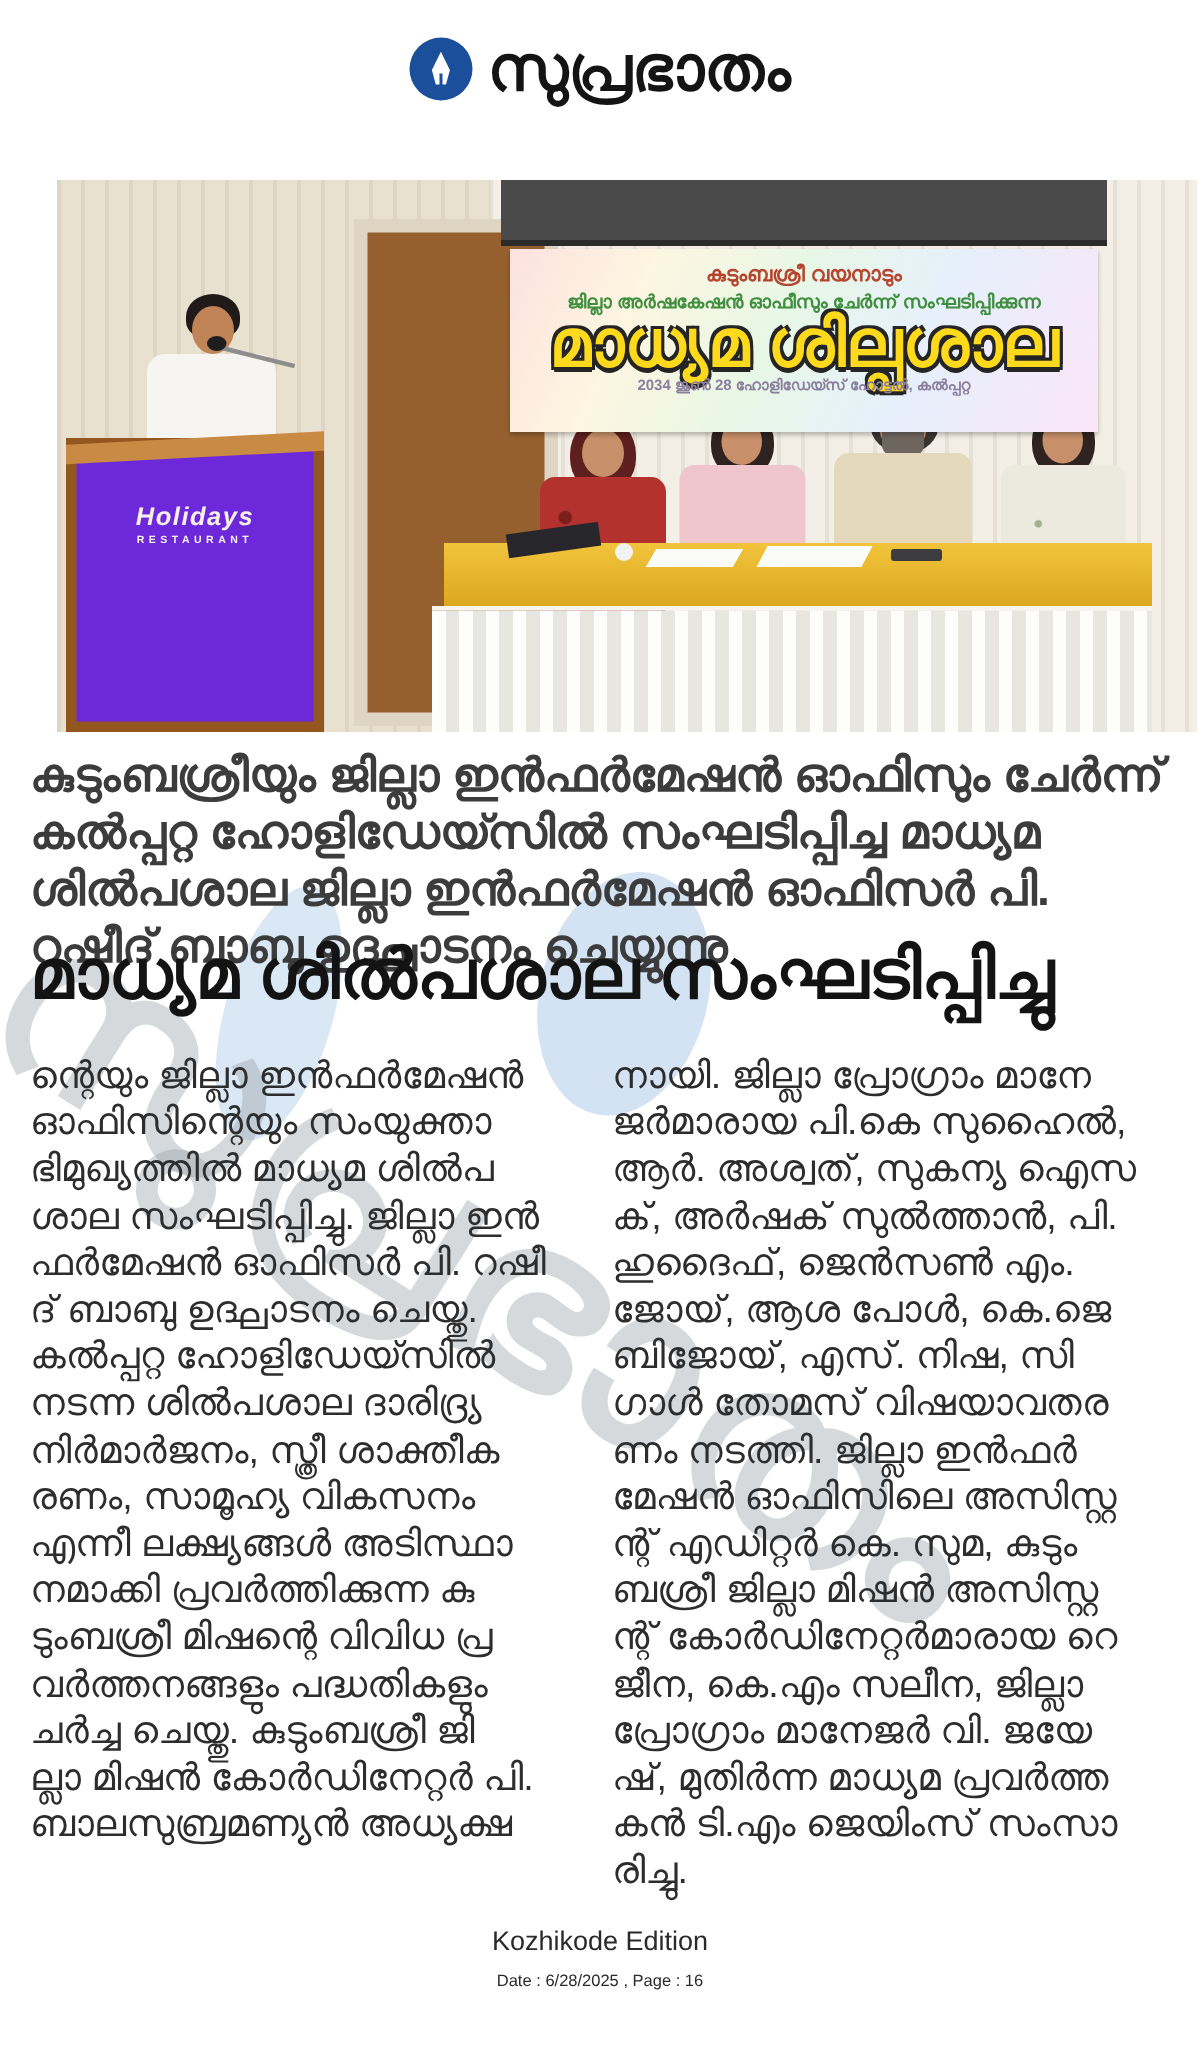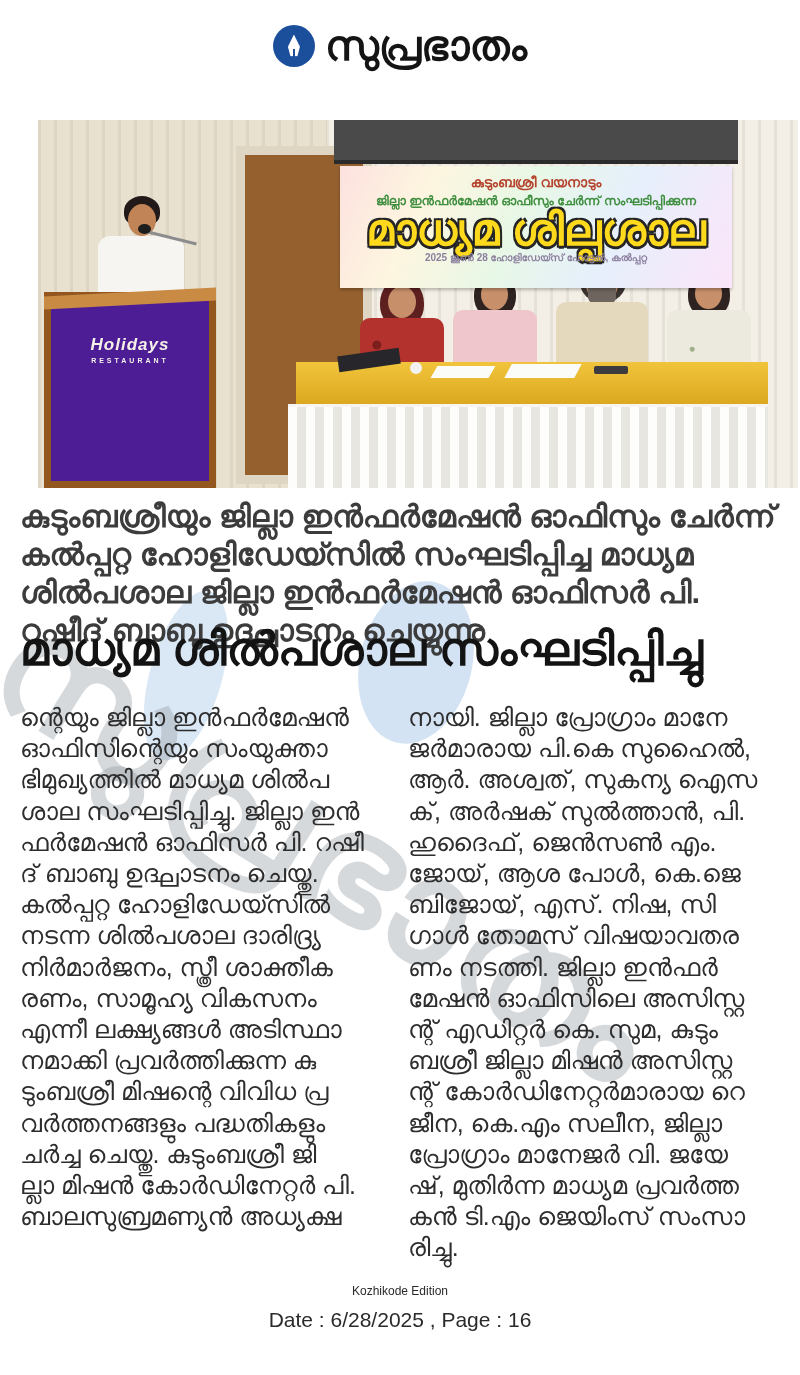--- a/index.html
+++ b/index.html
@@ -74,21 +74,21 @@
   .paper2{position:absolute;left:470px;top:244px;width:70px;height:14px;background:#fbfbf8;transform:skewX(-28deg);z-index:5;}
   .phone{position:absolute;left:556px;top:246px;width:34px;height:8px;background:#3c3c40;border-radius:2px;z-index:5;}
 
   .podium-man{position:absolute;left:50px;top:76px;width:110px;height:110px;z-index:2;}
   .podium-man .hair{position:absolute;left:36px;top:0;width:36px;height:30px;border-radius:50% 50% 40% 40%;background:#211a18;}
   .podium-man .face{position:absolute;left:40px;top:8px;width:28px;height:32px;border-radius:50%;background:#c08457;}
   .podium-man .shirt{position:absolute;left:10px;top:40px;width:86px;height:70px;border-radius:12px 12px 0 0;background:#f6f5f1;}
   .podium-man .mic-rod{position:absolute;left:58px;top:34px;width:52px;height:3px;background:#8d8d8d;transform:rotate(14deg);transform-origin:left center;}
   .podium-man .mic-head{position:absolute;left:50px;top:28px;width:13px;height:10px;border-radius:50%;background:#1d1d1d;}
   .podium{position:absolute;left:6px;top:172px;width:172px;height:196px;z-index:5;
-       background:#4c1d95;border:7px solid #94561f;box-sizing:border-box;}
+       background:#6d28d9;border:7px solid #94561f;box-sizing:border-box;}
   .podium .podium-top{position:absolute;left:-7px;top:-7px;width:172px;height:13px;background:#c98a44;transform:skewY(-3deg);}
   .podium .podium-label{position:absolute;left:0;top:36px;width:100%;text-align:center;color:#f6f1e8;}
   .podium .podium-label .l1{font-size:17px;font-weight:800;font-style:italic;letter-spacing:1px;}
   .podium .podium-label .l2{font-size:7px;font-weight:700;letter-spacing:3px;margin-top:2px;}
 
   
   .caption{position:absolute;left:20px;top:498px;width:760px;font-size:31px;line-height:38px;
        font-weight:600;color:#3c3c3c;z-index:2;}
 
   
@@ -106,22 +106,22 @@
   
   .body-cols{position:absolute;left:20px;top:702px;width:762px;display:flex;gap:14px;z-index:2;}
   .col{width:374px;font-size:25px;line-height:31.2px;color:#2d2d2d;}
   .first-line{white-space:nowrap;}
   .first-line .loc{font-weight:800;color:#1a1a1a;}
   .first-line .marker{font-size:15px;margin:0 7px 0 5px;color:#1a1a1a;vertical-align:2px;}
   .lines{white-space:pre-line;}
 
   
   .footer{position:absolute;left:0;top:1284px;width:800px;text-align:center;color:#2a2a2a;z-index:2;}
-  .footer .edition{font-size:12px;}
-  .footer .date-page{font-size:21px;margin-top:10px;}
+  .footer .edition{font-size:18px;}
+  .footer .date-page{font-size:11px;margin-top:10px;}
 </style>
 </head>
 <body>
 
 <div class="page">
 
   <div class="masthead">
     <div class="logo">
       <div class="nib"></div>
       <div class="nib-slit"></div>
@@ -129,23 +129,23 @@
     <div class="title">സുപ്രഭാതം</div>
   </div>
 
   <div class="photo">
     <div class="curtain"></div>
     <div class="door"></div>
     <div class="screen-bar"></div>
 
     <div class="banner">
       <div class="org-line">കുടുംബശ്രീ വയനാടും</div>
-      <div class="sub-line">ജില്ലാ ഇൻഫർമേഷൻ ഓഫീസും ചേർന്ന് സംഘടിപ്പിക്കുന്ന</div>
+      <div class="sub-line">ജില്ലാ അർഷകേഷൻ ഓഫീസും ചേർന്ന് സംഘടിപ്പിക്കുന്ന</div>
       <div class="banner-title">മാധ്യമ ശില്പശാല</div>
-      <div class="date-line">2025 ജൂൺ 28 ഹോളിഡേയ്സ് ഹോട്ടൽ, കൽപ്പറ്റ</div>
+      <div class="date-line">2034 ജൂൺ 28 ഹോളിഡേയ്സ് ഹോട്ടൽ, കൽപ്പറ്റ</div>
     </div>
 
     <div class="person p1">
       <div class="hair"></div>
       <div class="face"></div>
       <div class="torso"></div>
     </div>
     <div class="person p2">
       <div class="hair"></div>
       <div class="face"></div>

